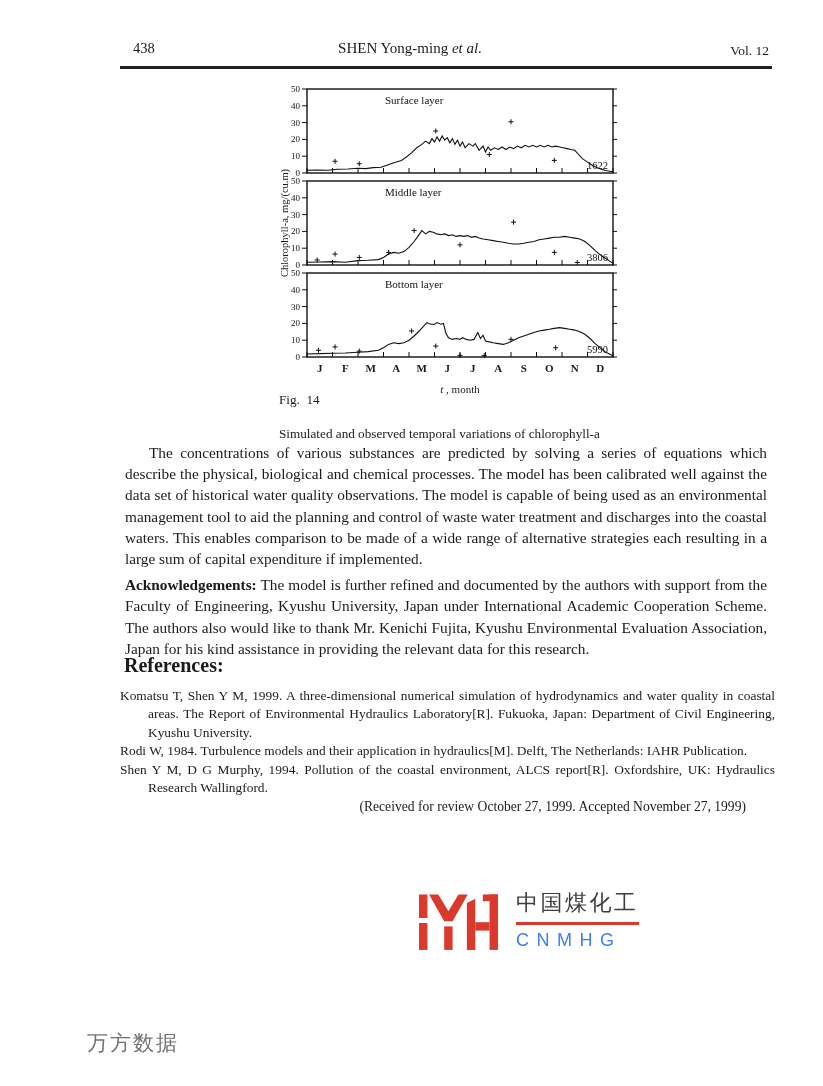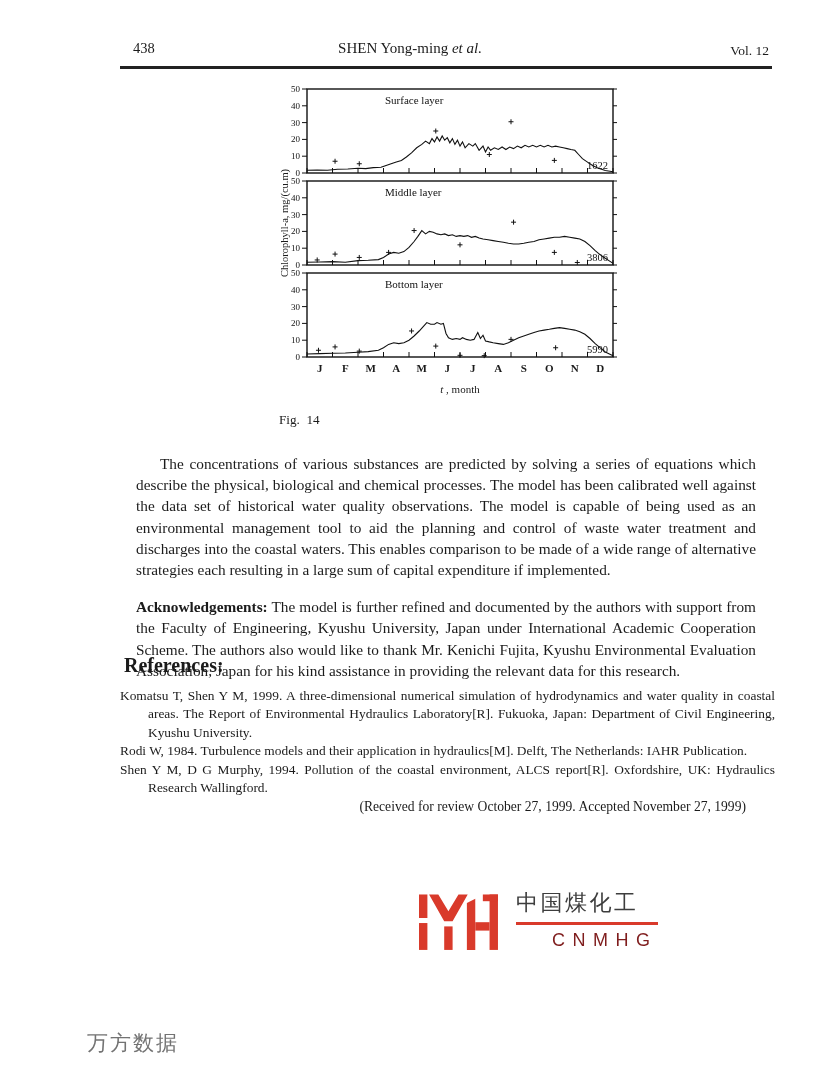--- a/index.html
+++ b/index.html
@@ -15,28 +15,28 @@
   
   .figure{position:absolute;left:276px;top:86px;width:350px;}
   .fig-ylabel{position:absolute;left:-120px;top:130px;width:260px;height:14px;
               text-align:center;transform:rotate(-90deg);font-size:10.5px;}
   .chart{display:block;margin-bottom:2px;}
   .month-row{margin-left:31px;width:306px;display:flex;}
   .month-row span{flex:1;text-align:center;font-size:11px;font-weight:600;}
   .xaxis-label{margin-left:31px;width:306px;text-align:center;font-size:11px;margin-top:9px;}
   .xaxis-label .var{font-style:italic;}
 
-  .caption{position:absolute;left:279px;top:411px;width:356px;display:flex;gap:16px;
+  .caption{position:absolute;left:279px;top:391px;width:356px;display:flex;gap:16px;
            font-size:13.2px;line-height:17.5px;flex-direction:column;}
   .cap-label{white-space:pre;}
   .cap-text{flex:1;text-align:justify;}
 
   
   .bodytext{position:absolute;left:120px;top:437px;width:652px;}
-  .bodytext p{margin:16px;text-align:justify;font-size:15.3px;line-height:21.2px;}
+  .bodytext p{margin:5px;text-align:justify;font-size:15.3px;line-height:21.2px;}
   .bodytext p.indent{text-indent:24px;}
   .ack-label{font-weight:bold;}
 
   
   .refs{position:absolute;left:120px;top:654px;width:655px;}
   .refs h2{margin:0 0 10px 4px;font-size:20px;font-weight:bold;}
   .refs p{margin:0;font-size:13.4px;line-height:18.4px;text-align:justify;
           padding-left:28px;text-indent:-28px;}
 
   .received{position:absolute;left:120px;top:799px;width:652px;text-align:right;
@@ -236,20 +236,21 @@
         <span>S</span>
         <span>O</span>
         <span>N</span>
         <span>D</span>
       </div>
     <div class="xaxis-label"><span class="var">t</span><span> , month</span></div>
   </div>
 
   <div class="caption">
     <span class="cap-label">Fig.  14</span>
+    <span class="cap-text">Simulated and observed temporal variations of chlorophyll-a</span>
   </div>
 
   <div class="bodytext">
     <p class="indent">The concentrations of various substances are predicted by solving a series of equations which describe the physical, biological and chemical processes. The model has been calibrated well against the data set of historical water quality observations. The model is capable of being used as an environmental management tool to aid the planning and control of waste water treatment and discharges into the coastal waters. This enables comparison to be made of a wide range of alternative strategies each resulting in a large sum of capital expenditure if implemented.</p>
     <p><span class="ack-label">Acknowledgements:</span><span> The model is further refined and documented by the authors with support from the Faculty of Engineering, Kyushu University, Japan under International Academic Cooperation Scheme. The authors also would like to thank Mr. Kenichi Fujita, Kyushu Environmental Evaluation Association, Japan for his kind assistance in providing the relevant data for this research.</span></p>
   </div>
 
   <div class="refs">
     <h2>References:</h2>
     <div id="refs-list">
@@ -270,19 +271,19 @@
           <rect x="30" y="50" width="10" height="28" fill="#d93a2b"></rect>
           <polygon points="57,22 67,17 67,78 57,78" fill="#d93a2b"></polygon>
           <rect x="67" y="45" width="17" height="10" fill="#d93a2b"></rect>
           <rect x="84" y="12" width="10" height="66" fill="#d93a2b"></rect>
           <rect x="76" y="12" width="18" height="8" fill="#d93a2b"></rect>
         </g>
     </svg>
     <div class="logo-text">
       <div class="logo-cn" style="color: rgb(61, 61, 61);">中国煤化工</div>
       <div class="logo-rule" id="logo-rule" style="background: rgb(217, 58, 43);"></div>
-      <div class="logo-en" style="color: #7f1d1d; margin-left: 36px;">CNMHG</div>
+      <div class="logo-en" style="color: #3b82f6;">CNMHG</div>
     </div>
   </div>
 
   <div class="watermark">万方数据</div>
 
 </div>
 
 </body></html>

